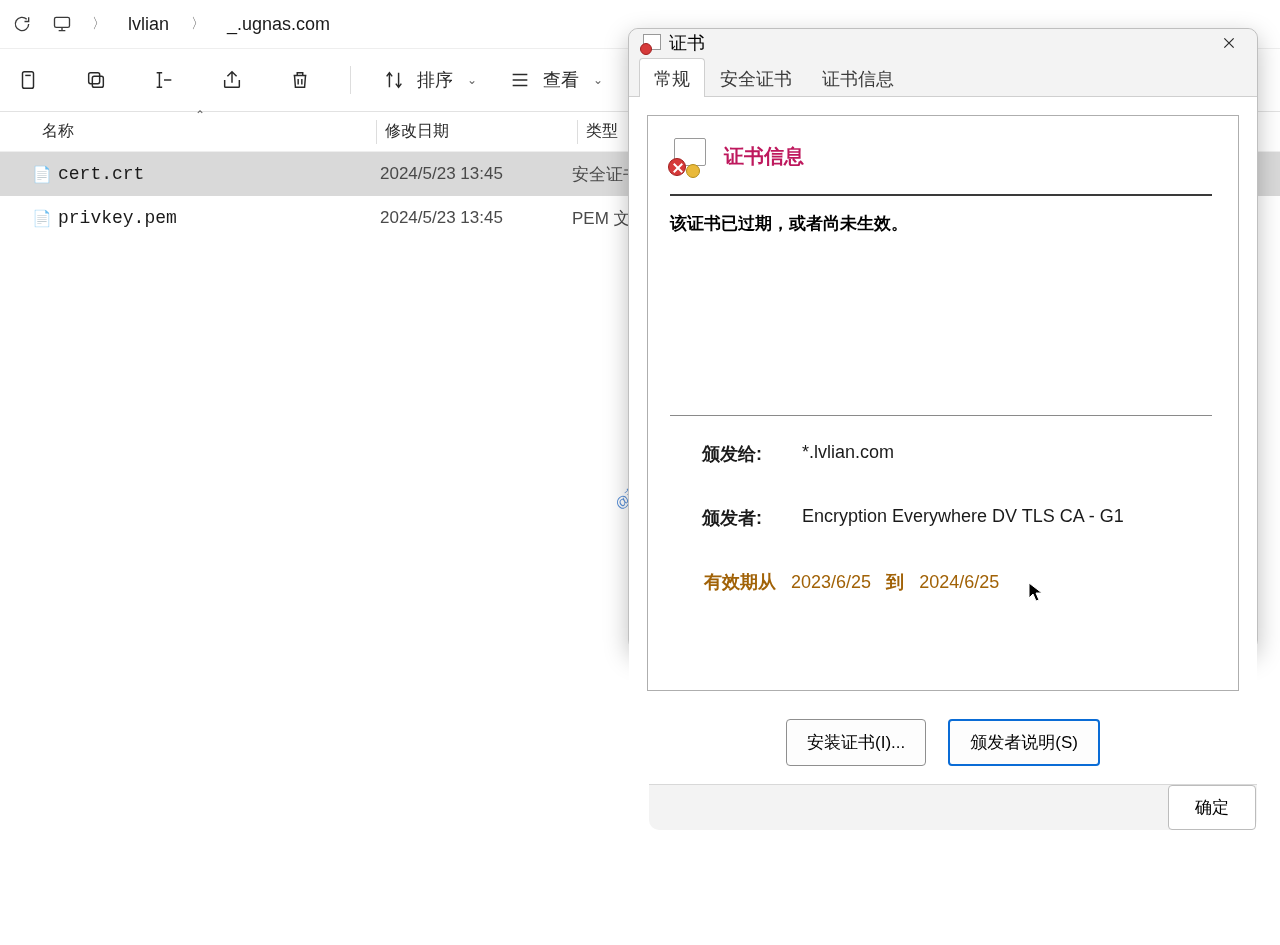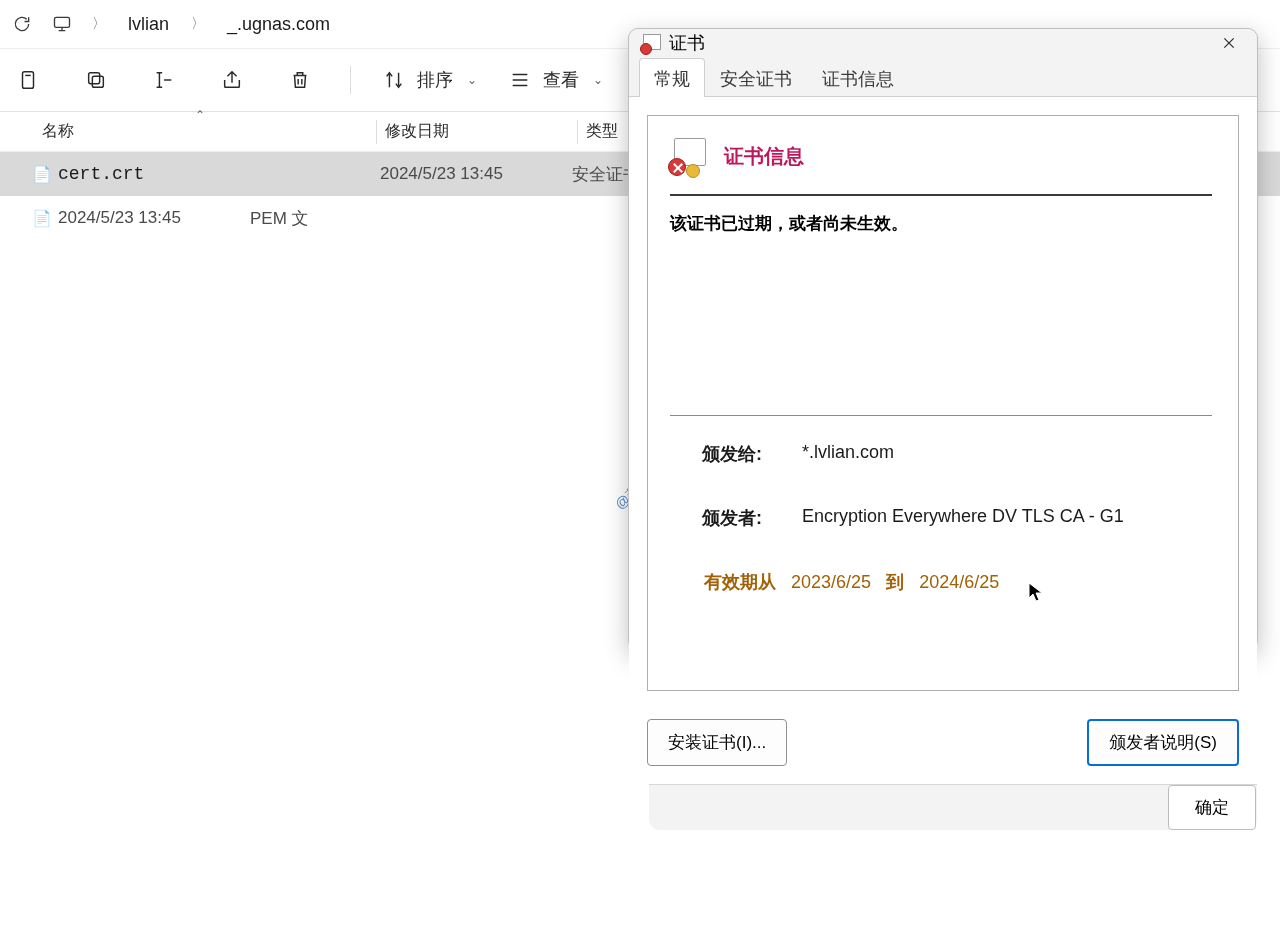--- a/index.html
+++ b/index.html
@@ -238,21 +238,21 @@
   }
   .cert-kv .k { width: 100px; font-weight: 700; }
   .cert-valid {
     font-size: 18px; color: #a16207;
     margin: 26px 0 0 34px;
   }
   .cert-valid .k { font-weight: 700; }
 
   .cert-actions {
     display: flex;
-    justify-content: space-between;
+    justify-content: center;
     gap: 22px;
     margin-top: 28px;
   }
   .cert-actions button {
     font-family: inherit;
     font-size: 17px;
     padding: 10px 20px;
     background: #fdfdfd;
     border: 1px solid #8f8f8f;
     border-radius: 4px;
@@ -372,20 +372,21 @@
   </div>
 
   <div class="filerow selected">
     <span class="ficon">📄</span>
     <span class="fname">cert.crt</span>
     <span class="fdate">2024/5/23 13:45</span>
     <span class="ftype">安全证书</span>
   </div>
   <div class="filerow">
     <span class="ficon">📄</span>
+    <span class="fname">privkey.pem</span>
     <span class="fdate">2024/5/23 13:45</span>
     <span class="ftype">PEM 文</span>
   </div>
 
   <div class="watermark">@蓝点网 Landian.News</div>
 </div>
 
 <div class="cert-dialog">
   <div class="cert-titlebar">
     <span class="title-icon"></span>

